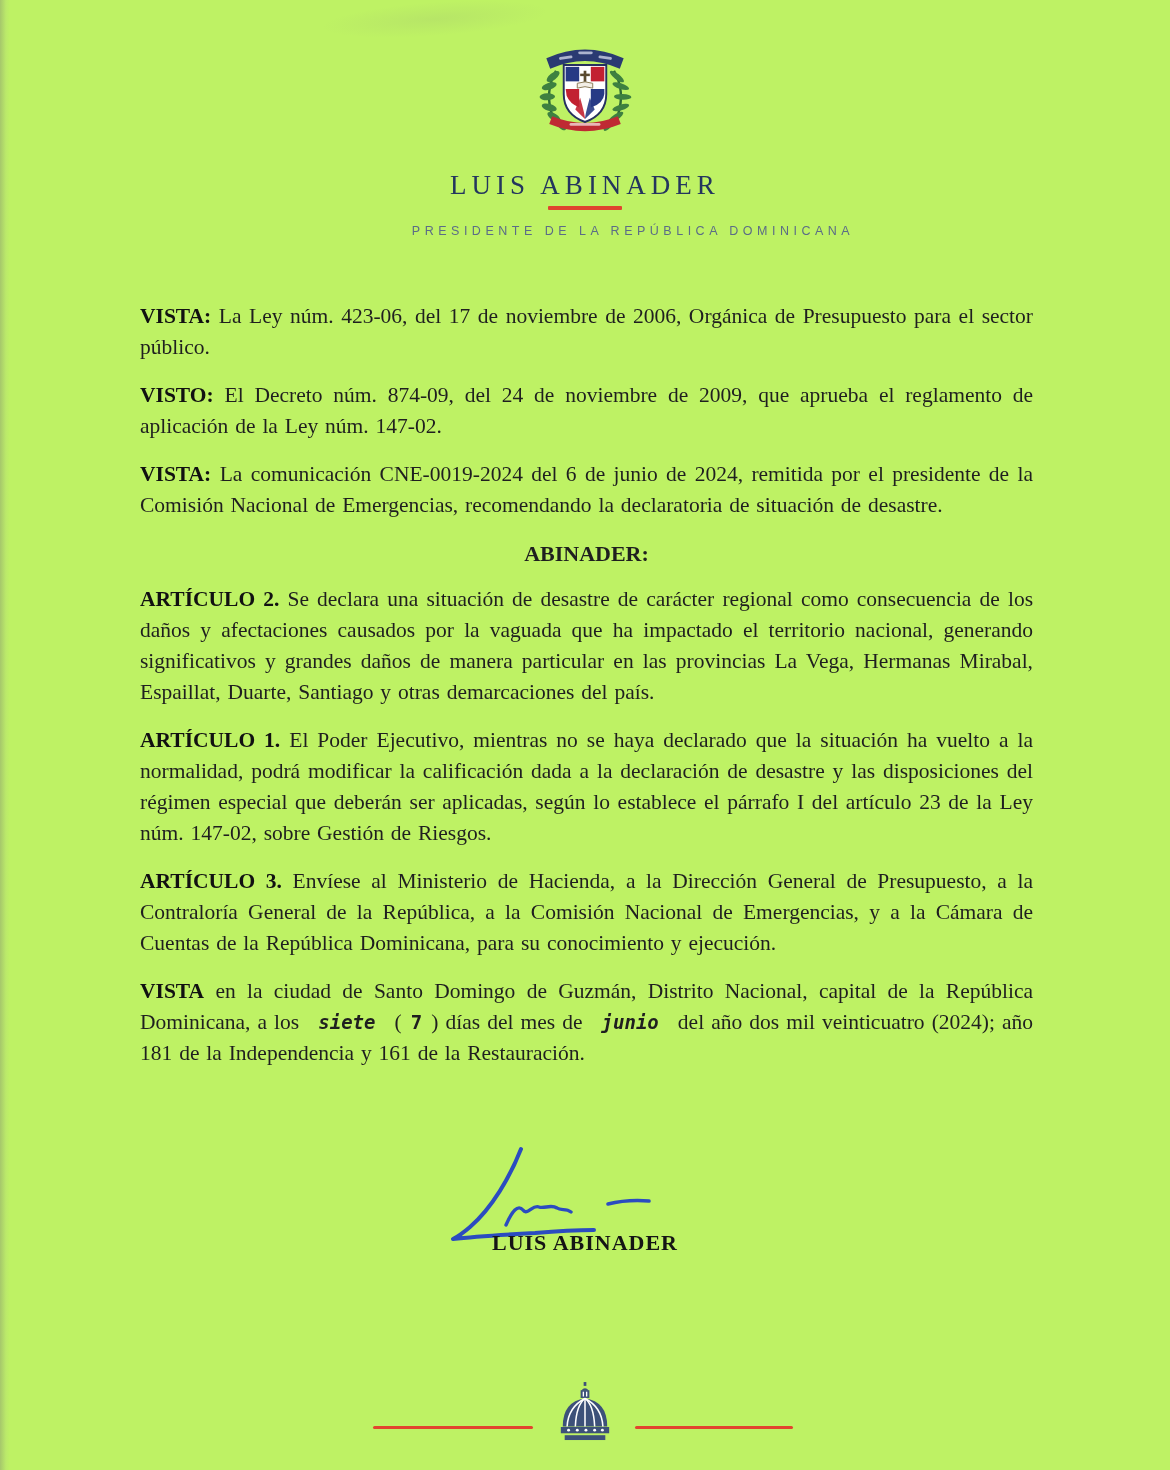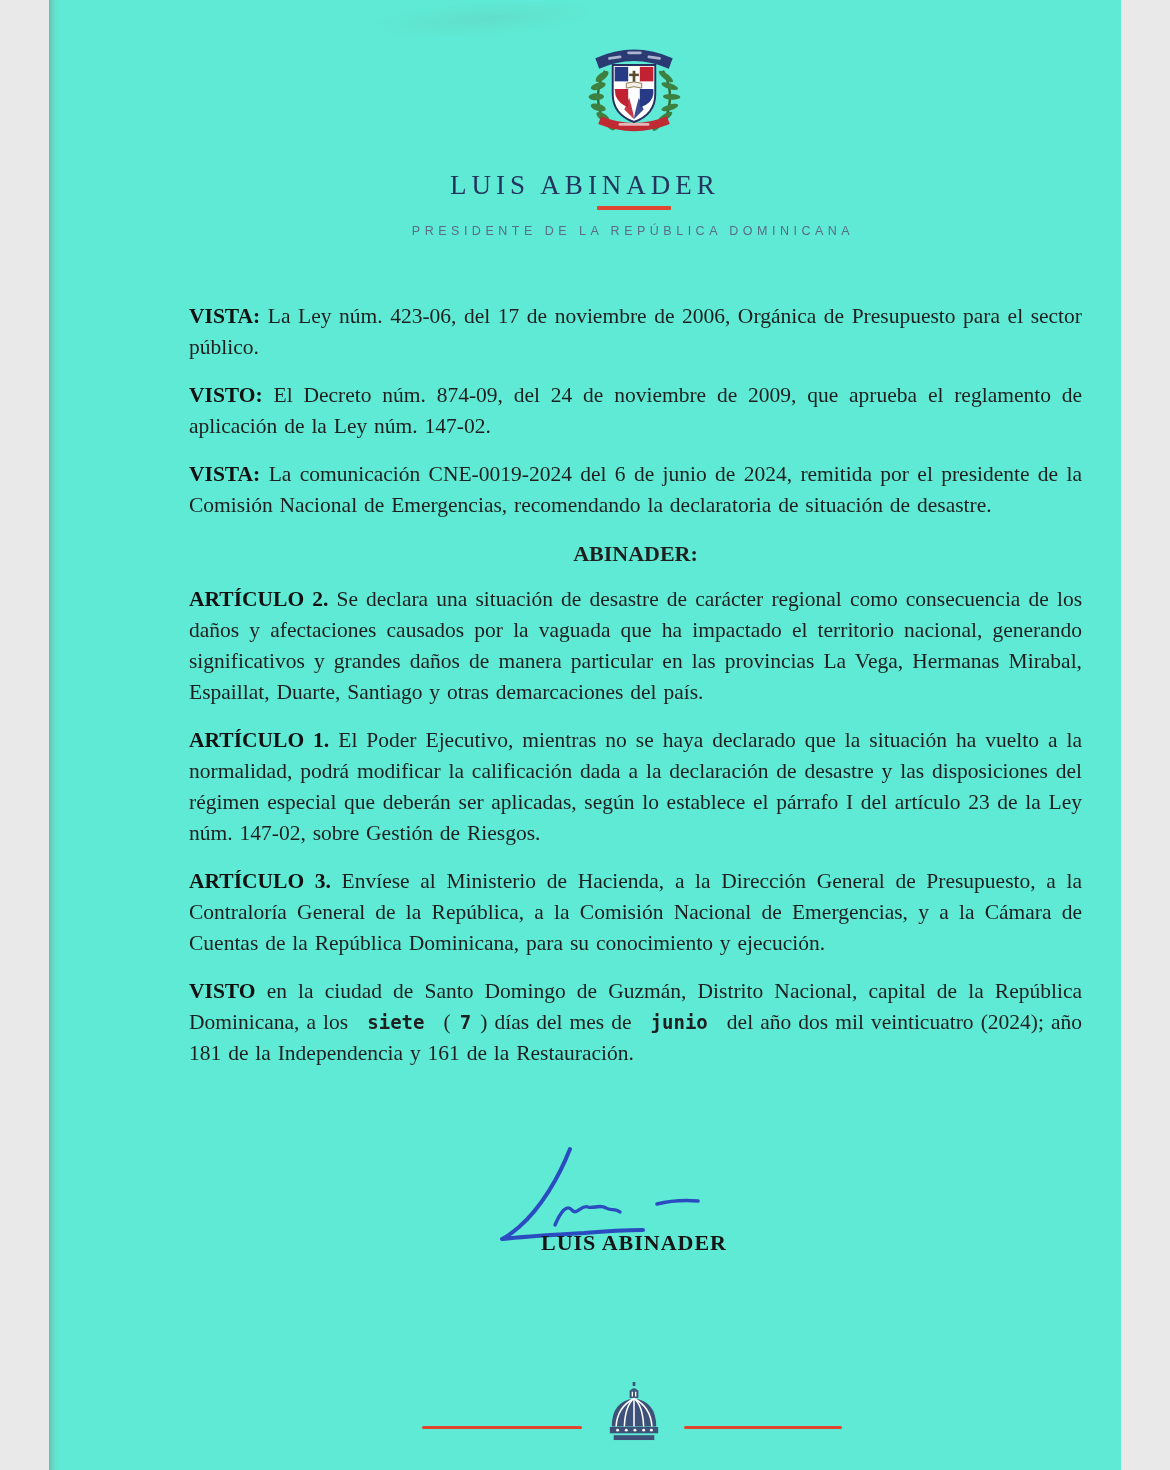--- a/index.html
+++ b/index.html
@@ -1,19 +1,19 @@
 <!DOCTYPE html>
 <html lang="es"><head>
 <meta charset="utf-8">
 <style>
   html,body{margin:0;padding:0;background:#e9e9e9;}
   .page{
     position:relative;
-    width:1072px;height:1470px;
-    background:#5eead4;
+    width:1170px;height:1470px;
+    background:#bef264;
     margin:0 auto;
     overflow:hidden;
     font-family:"Liberation Serif", serif;
     color:#1f1f1f;
   }
   
   .scan-edge{
     position:absolute;left:0;top:0;width:10px;height:100%;
     background:linear-gradient(to right, rgba(120,120,120,.35), rgba(160,160,160,.10) 60%, transparent);
     pointer-events:none;
@@ -55,21 +55,21 @@
   .doc-body b{color:#111;}
   .decreto{
     text-align:center;font-weight:bold;font-size:22px;
     margin:0 0 15px 0 !important;
   }
   .mono{
     font-family:"DejaVu Sans Mono", monospace;
     font-weight:bold;font-size:19px;
     letter-spacing:0px;
   }
-  .sp-wide{margin:0 12px;}
+  .sp-wide{margin:0 12px;font-style:italic;}
   .sp-num{margin:0 2px;}
   
   .signature-block{position:absolute;left:420px;top:1130px;width:330px;height:140px;}
   .signature-svg{position:absolute;left:0;top:0;}
   .signatory-name{
     position:absolute;left:0;top:100px;width:330px;
     text-align:center;font-weight:bold;font-size:22px;letter-spacing:1px;color:#151515;
   }
   
   .footer-rule{position:absolute;height:3px;background:#e2452e;border-radius:2px;top:1426px;}
@@ -148,21 +148,21 @@
 
     <p><b>ARTÍCULO 2.</b>
       <span>Se declara una situación de desastre de carácter regional como consecuencia de los daños y afectaciones causados por la vaguada que ha impactado el territorio nacional, generando significativos y grandes daños de manera particular en las provincias La Vega, Hermanas Mirabal, Espaillat, Duarte, Santiago y otras demarcaciones del país.</span></p>
 
     <p><b>ARTÍCULO 1.</b>
       <span>El Poder Ejecutivo, mientras no se haya declarado que la situación ha vuelto a la normalidad, podrá modificar la calificación dada a la declaración de desastre y las disposiciones del régimen especial que deberán ser aplicadas, según lo establece el párrafo I del artículo 23 de la Ley núm. 147-02, sobre Gestión de Riesgos.</span></p>
 
     <p><b>ARTÍCULO 3.</b>
       <span>Envíese al Ministerio de Hacienda, a la Dirección General de Presupuesto, a la Contraloría General de la República, a la Comisión Nacional de Emergencias, y a la Cámara de Cuentas de la República Dominicana, para su conocimiento y ejecución.</span></p>
 
-    <p><b>VISTO</b>
+    <p><b>VISTA</b>
       <span>en la ciudad de Santo Domingo de Guzmán, Distrito Nacional, capital de la República Dominicana, a los</span>
       <span class="mono sp-wide">siete</span>
       <span>(</span>
       <span class="mono sp-num">7</span>
       <span>)</span>
       <span>días del mes de</span>
       <span class="mono sp-wide">junio</span>
       <span>del año dos mil veinticuatro (2024); año 181 de la Independencia y 161 de la Restauración.</span></p>
   </div>
 

